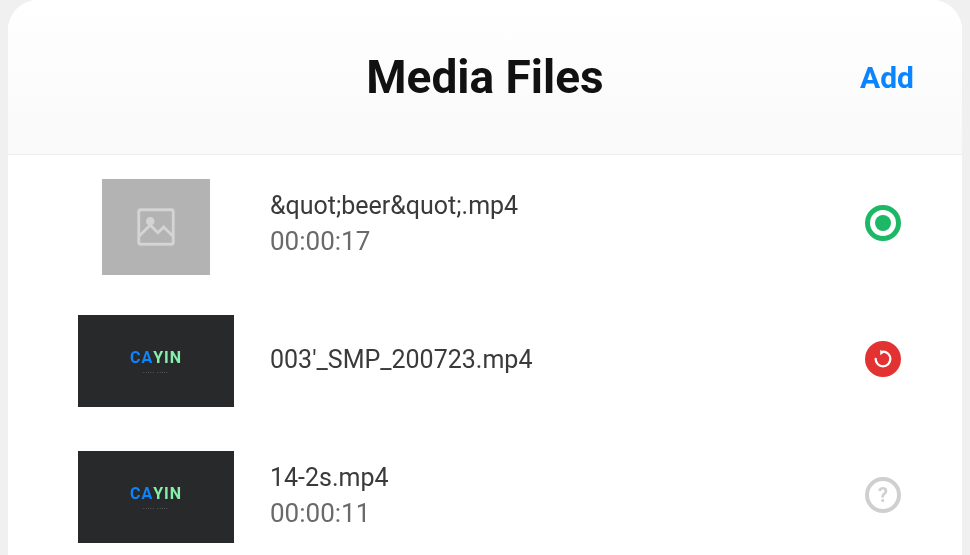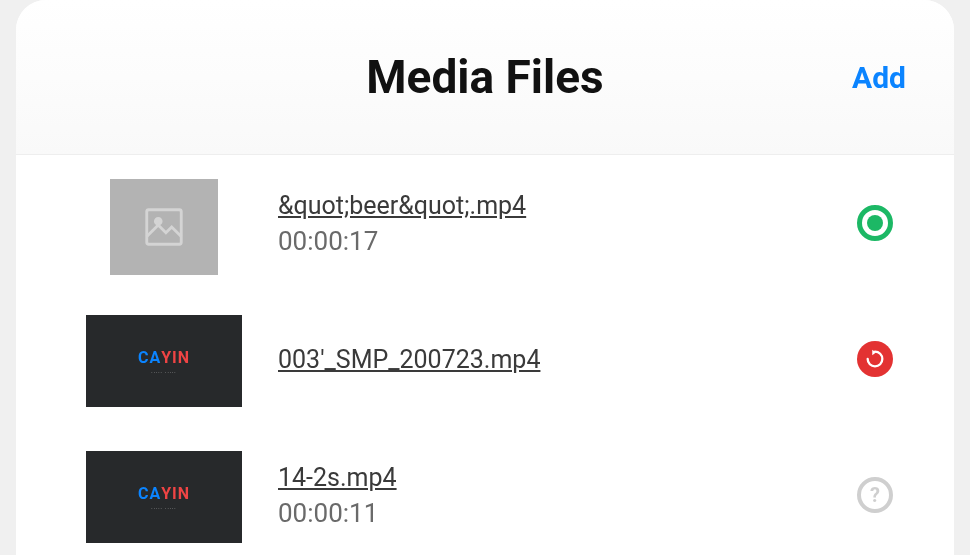--- a/index.html
+++ b/index.html
@@ -10,21 +10,21 @@
     body {
       font-family: -apple-system, BlinkMacSystemFont, "Segoe UI", Roboto, Helvetica, Arial, sans-serif;
       background: #f0f0f0;
       width: 970px;
       height: 555px;
       overflow: hidden;
     }
     .panel {
       background: #fff;
       border-radius: 30px 30px 0 0;
-      margin: 0 16px;
+      margin: 0 8px;
       height: 100%;
       position: relative;
     }
     .drag-handle {
       width: 60px;
       height: 6px;
       background: #d0d0d0;
       border-radius: 3px;
       position: absolute;
       top: 14px;
@@ -97,39 +97,38 @@
       display: flex;
       align-items: baseline;
       font-weight: 700;
       letter-spacing: 1px;
     }
     .thumb-logo .ca {
       color: #0b84ff;
       font-size: 16px;
     }
     .thumb-logo .yin {
-      color: #ef4444;
+      color: #86efac;
       font-size: 16px;
     }
     .thumb-sub {
       color: #ccc;
       font-size: 5px;
       letter-spacing: 1px;
       margin-top: 2px;
     }
     .item-info {
       flex: 1;
       display: flex;
       flex-direction: column;
       gap: 6px;
     }
     .item-name {
       font-size: 25px;
       color: #3a3a3a;
-      text-decoration: underline;
     }
     .item-duration {
       font-size: 26px;
       color: #6a6a6a;
     }
     .status-icon {
       width: 38px;
       height: 38px;
       flex-shrink: 0;
       display: flex;

